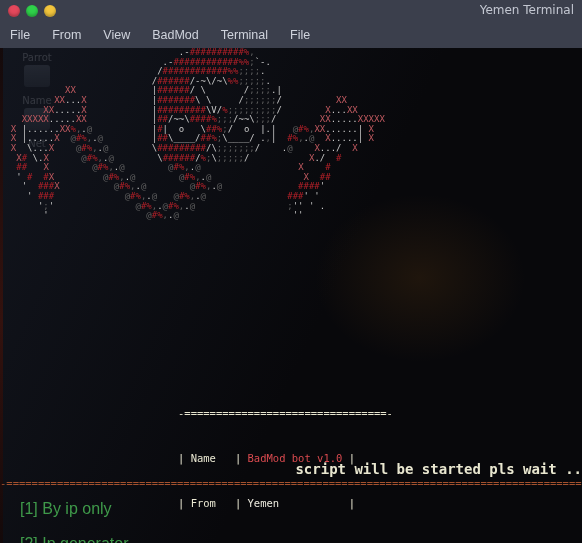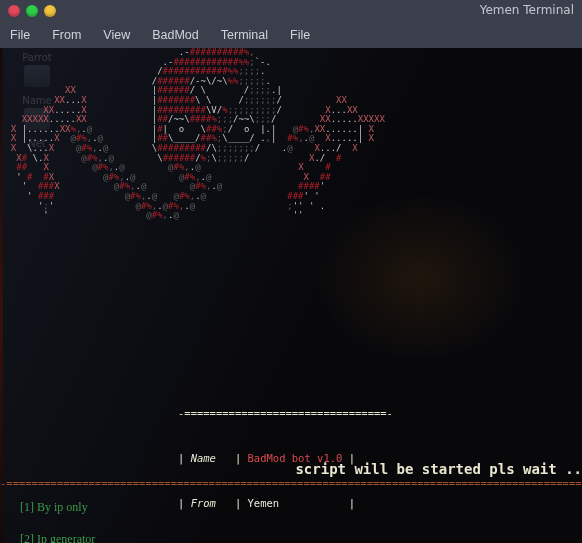--- a/index.html
+++ b/index.html
@@ -86,37 +86,37 @@
   .dgrey{ color:#5f5f5f; }
 
   
   .infobox{
     position:absolute; left:178px; top:328px;
     font-family:"DejaVu Sans Mono", monospace; font-size:10.5px; line-height:15px;
     white-space:pre; color:#e8e6cf;
   }
   .ib-rule{ color:#e8e6cf; letter-spacing:0px; }
   .ib-row{ color:#eae8d2; }
-  .ib-key{ color:#eae8d2;font-style:italic; }
+  .ib-key{ color:#eae8d2; }
 
   .waitline{
     position:absolute; left:0; top:413px; width:582px; text-align:right;
     font-family:"DejaVu Sans Mono", monospace; font-size:14px;
     color:#e8e6cf; white-space:pre;font-weight:bold;
   }
   .hr-dashed{
     position:absolute; left:0; top:429px; width:582px;
     font-family:"DejaVu Sans Mono", monospace; font-size:10.5px;
     color:#a4512e; white-space:pre; overflow:hidden; letter-spacing:0px;
   }
 
   
   .opts{ position:absolute; left:20px; top:452px; width:540px; }
   .opt{
-    font-family:Liberation Serif, serif; font-size:12px;
+    font-family:Liberation Sans, sans-serif; font-size:16px;
     color:#3f9a4a; margin-bottom:17px; white-space:pre;
   }
 </style>
 </head>
 <body>
 
 <div id="app">
 
   <div class="titlebar">
     <div class="ctrls">

